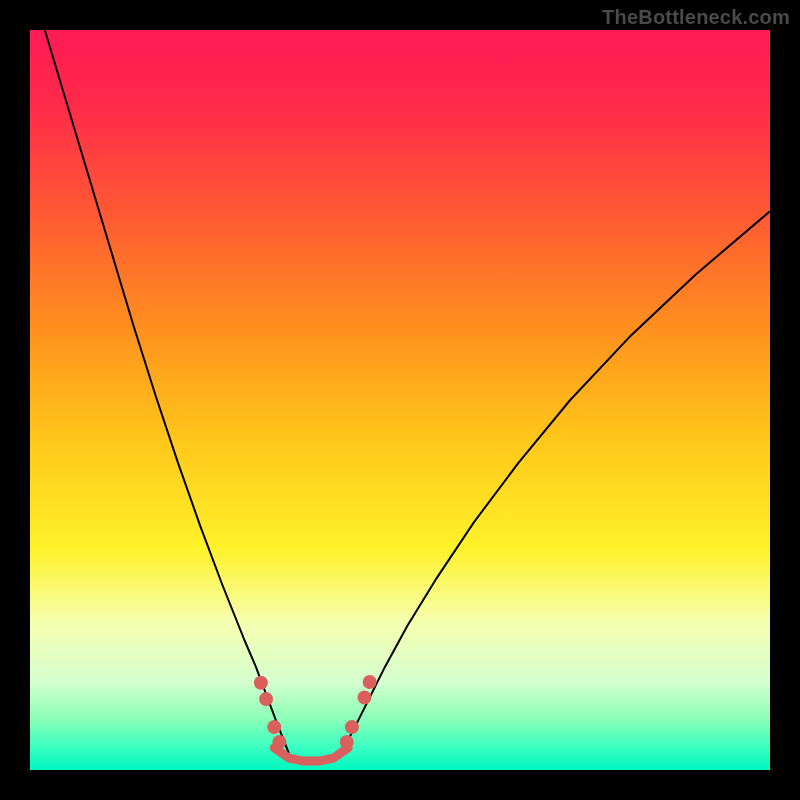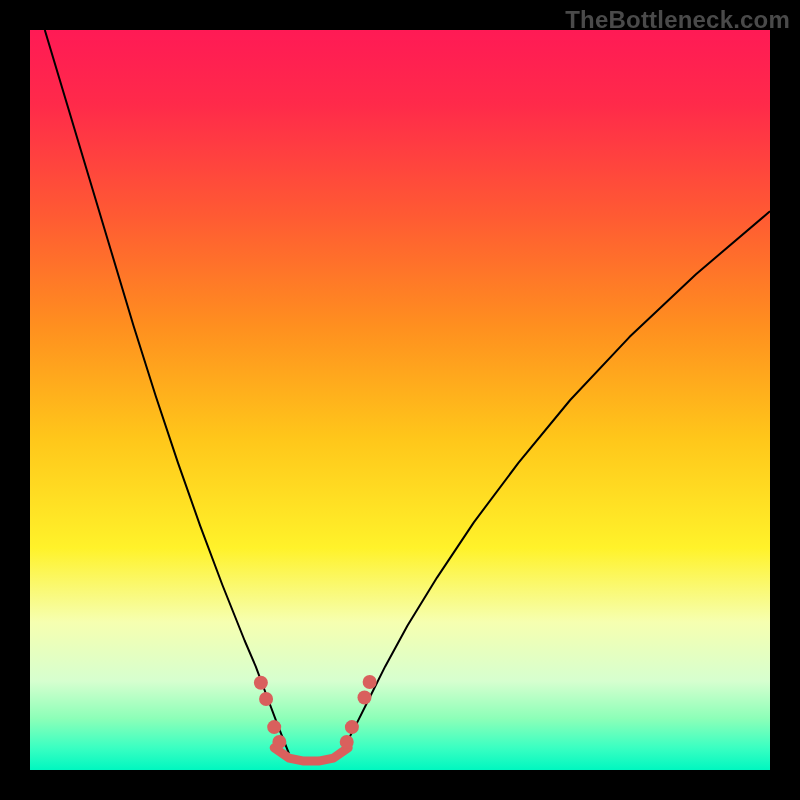--- a/index.html
+++ b/index.html
@@ -22,21 +22,21 @@
     top: 30px;
     width: 740px;
     height: 740px;
     overflow: hidden;
   }
   .watermark {
     position: absolute;
     top: 6px;
     right: 10px;
     color: #4a4a4a;
-    font-size: 24px;
+    font-size: 20px;
     font-weight: 600;
     letter-spacing: 0.2px;
     user-select: none;
   }
   svg { display: block; }
 </style>
 </head>
 <body>
 
 <div class="frame">

